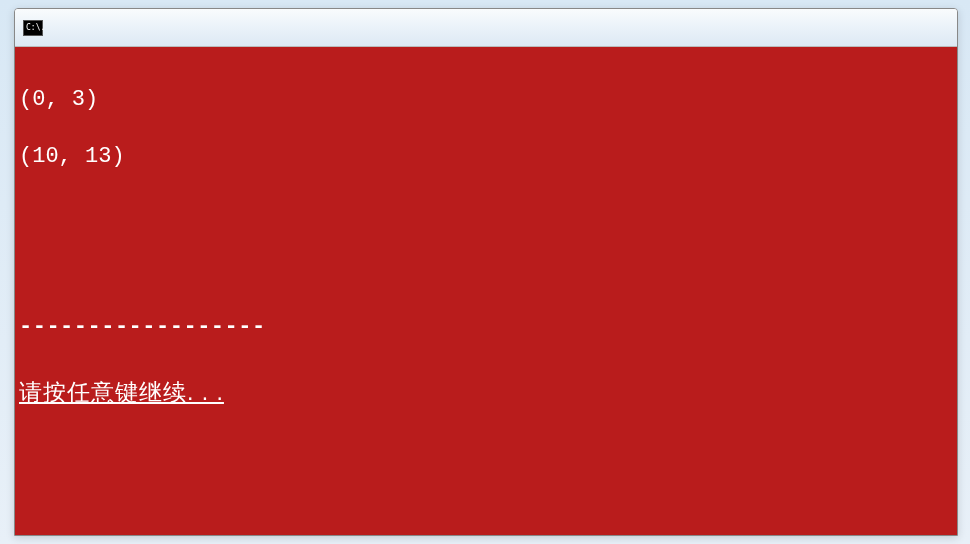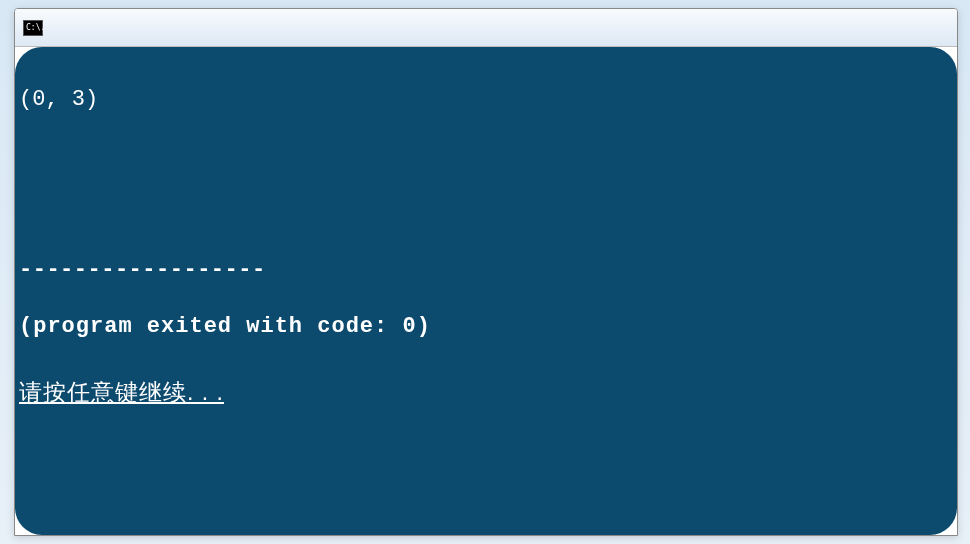--- a/index.html
+++ b/index.html
@@ -56,28 +56,27 @@
       font-size: 20px;
       color: #202020;
       font-weight: 400;
     }
     .console {
       position: absolute;
       top: 38px;
       left: 0;
       right: 0;
       bottom: 0;
-      background: #0c4a6e;
+      background: #b91c1c;
       padding: 10px 4px 4px 4px;
       font-family: Consolas, "Courier New", monospace;
       font-size: 22px;
       color: #fff;
       line-height: 1.3;
       white-space: pre;
-      border-radius: 27px;
     }
     .console-line {
       display: block;
     }
     .console-line-bold {
       font-weight: bold;
       letter-spacing: 1px;
     }
     .console-line-cjk {
       font-family: "Microsoft YaHei", "SimHei", sans-serif;
@@ -98,19 +97,19 @@
 <body>
 
 <div class="window">
   <div class="titlebar">
     <div class="app-icon">
       <span class="app-icon-text">C:\.</span>
     </div>
   </div>
   <div class="console">
 <span class="console-line">(0, 3)</span>
+<span class="console-line">(10, 13)</span>
 <div class="blank"></div>
 <div class="blank"></div>
 <span class="console-line sep">------------------</span>
-<span class="console-line console-line-bold">(program exited with code: 0)</span>
 <div class="console-line console-line-cjk">请按任意键继续. . .</div>
   </div>
 </div>
 
 </body></html>

